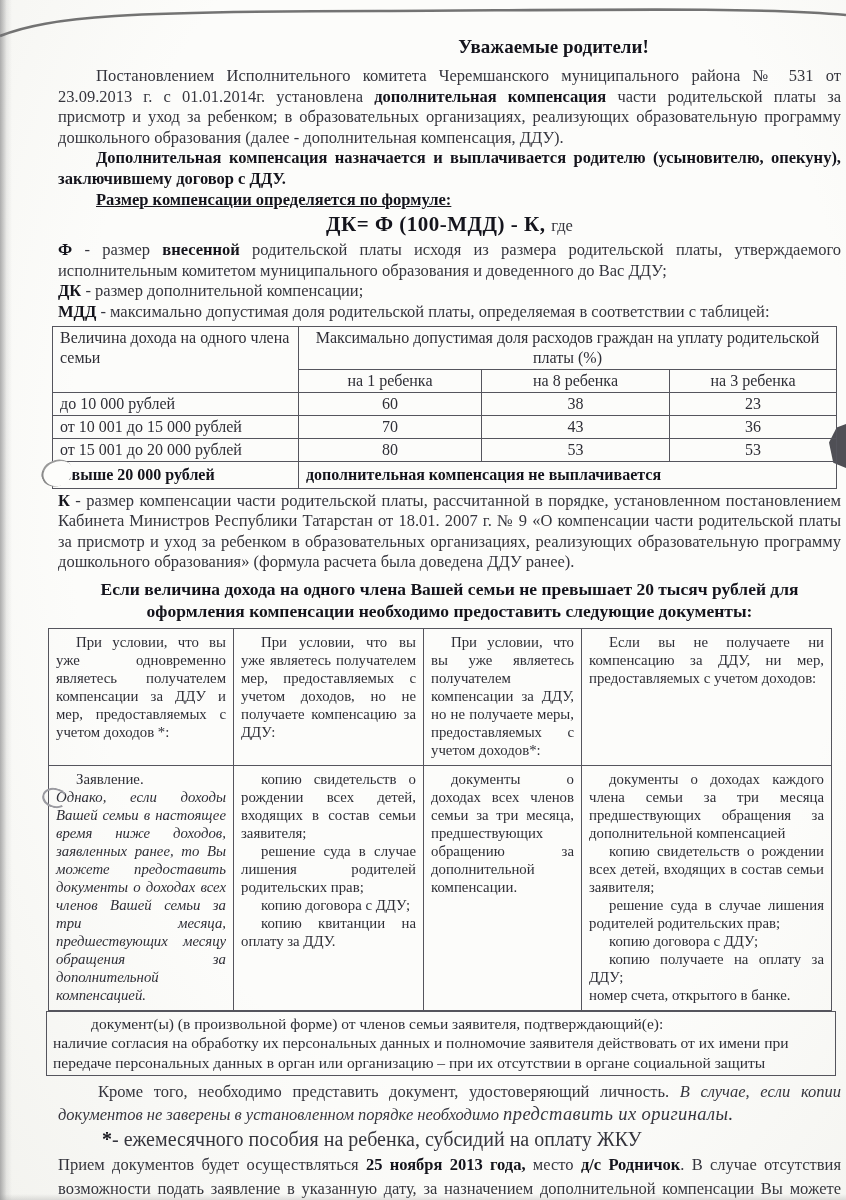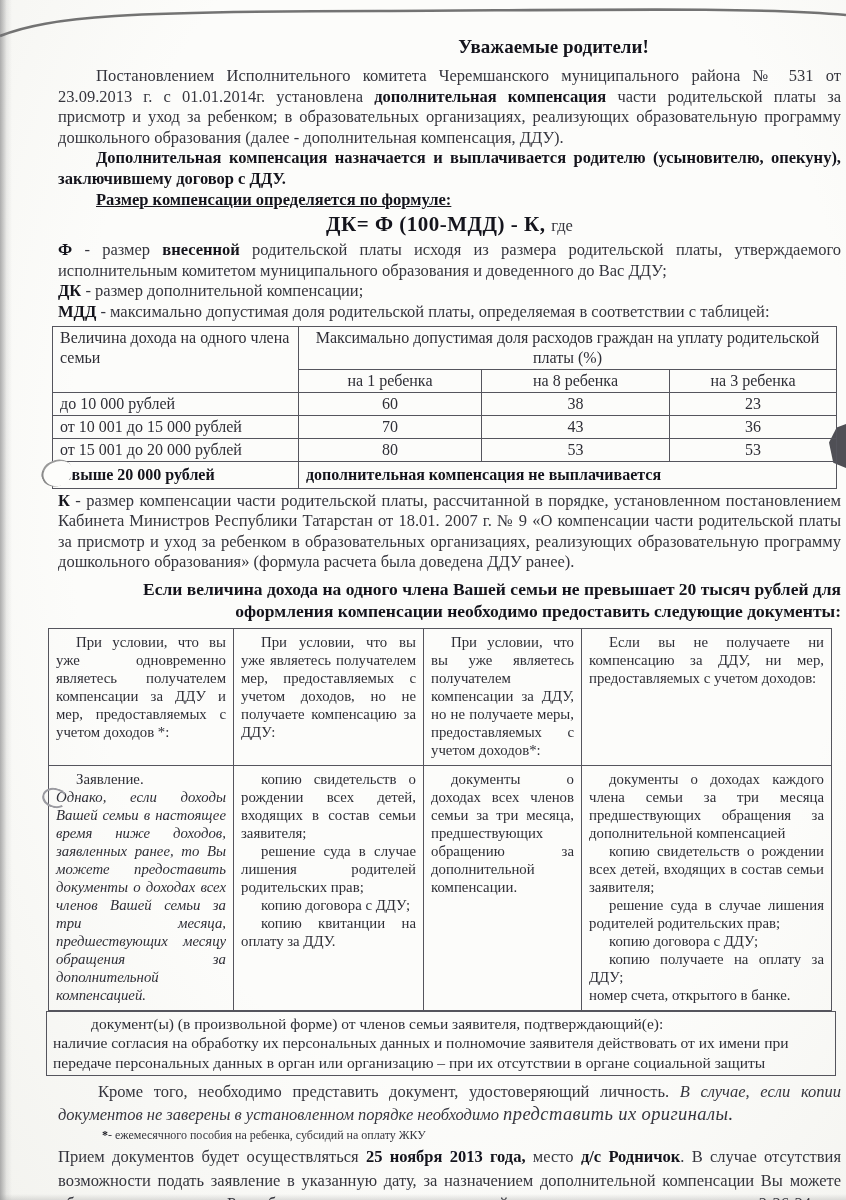--- a/index.html
+++ b/index.html
@@ -44,21 +44,21 @@
   td.swyshe{position:relative;overflow:visible;}
   .blob-artifact{
     position:absolute;left:-12px;top:-2px;width:30px;height:24px;
     background:#fdfdfb;border-radius:50%;
     border-left:2.5px solid #8a8a8a;border-top:2px solid #9a9a9a;
     transform:rotate(-24deg);
   }
   
   .h2{
     margin:5px 0 6px 0;font-size:17.5px;line-height:22px;font-weight:bold;
-    color:#14141c;text-align:right;
+    color:#14141c;text-align:center;
   }
   
   table.t2{
     border-collapse:collapse;table-layout:fixed;
     margin:2px 0 0 -10px;width:783px;
     font-size:14.8px;color:#2e2e36;
   }
   table.t2 td{
     border:1.4px solid #55555d;padding:4px 7px 6px 7px;vertical-align:top;
     line-height:18px;text-align:justify;
@@ -77,21 +77,21 @@
     font-size:15.5px;line-height:19.4px;padding:2px 6px 3px 6px;color:#2e2e36;
   }
   .fbox p{margin:0;}
   .fbox p.first{text-indent:38px;}
   
   p.after{
     margin:4px 0 0 0;font-size:16.5px;line-height:23px;text-align:justify;text-indent:40px;
   }
   .ital-run{font-style:italic;}
   .script-run{font-style:italic;font-size:18.5px;letter-spacing:.4px;}
-  p.footnote{margin:2px 0 1px 44px;font-size:12px;}
+  p.footnote{margin:2px 0 1px 44px;font-size:20px;}
   p.final{
     margin:2px 0 0 0;font-size:16.5px;line-height:23.5px;text-align:justify;
   }
   
   .edge-top{position:absolute;top:0;left:0;}
   .edge-left{
     position:absolute;top:0;left:0;width:12px;height:1200px;
     background:linear-gradient(90deg,rgba(110,110,112,.55),rgba(160,160,160,.18) 55%,rgba(160,160,160,0));
   }
   .smudge-right{

